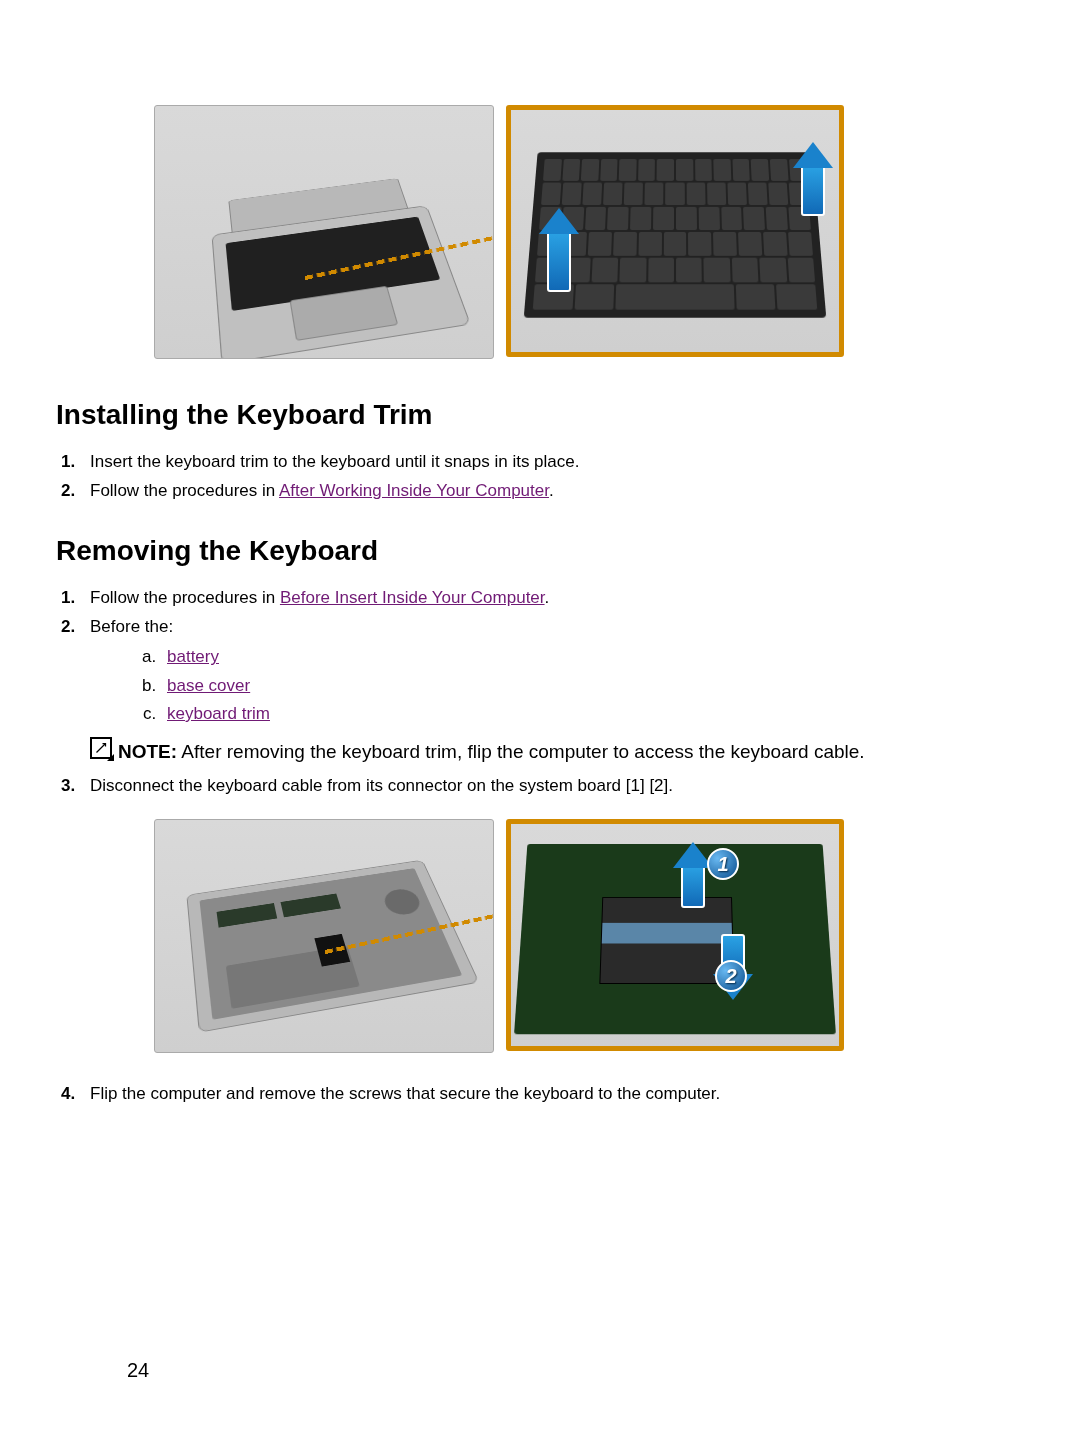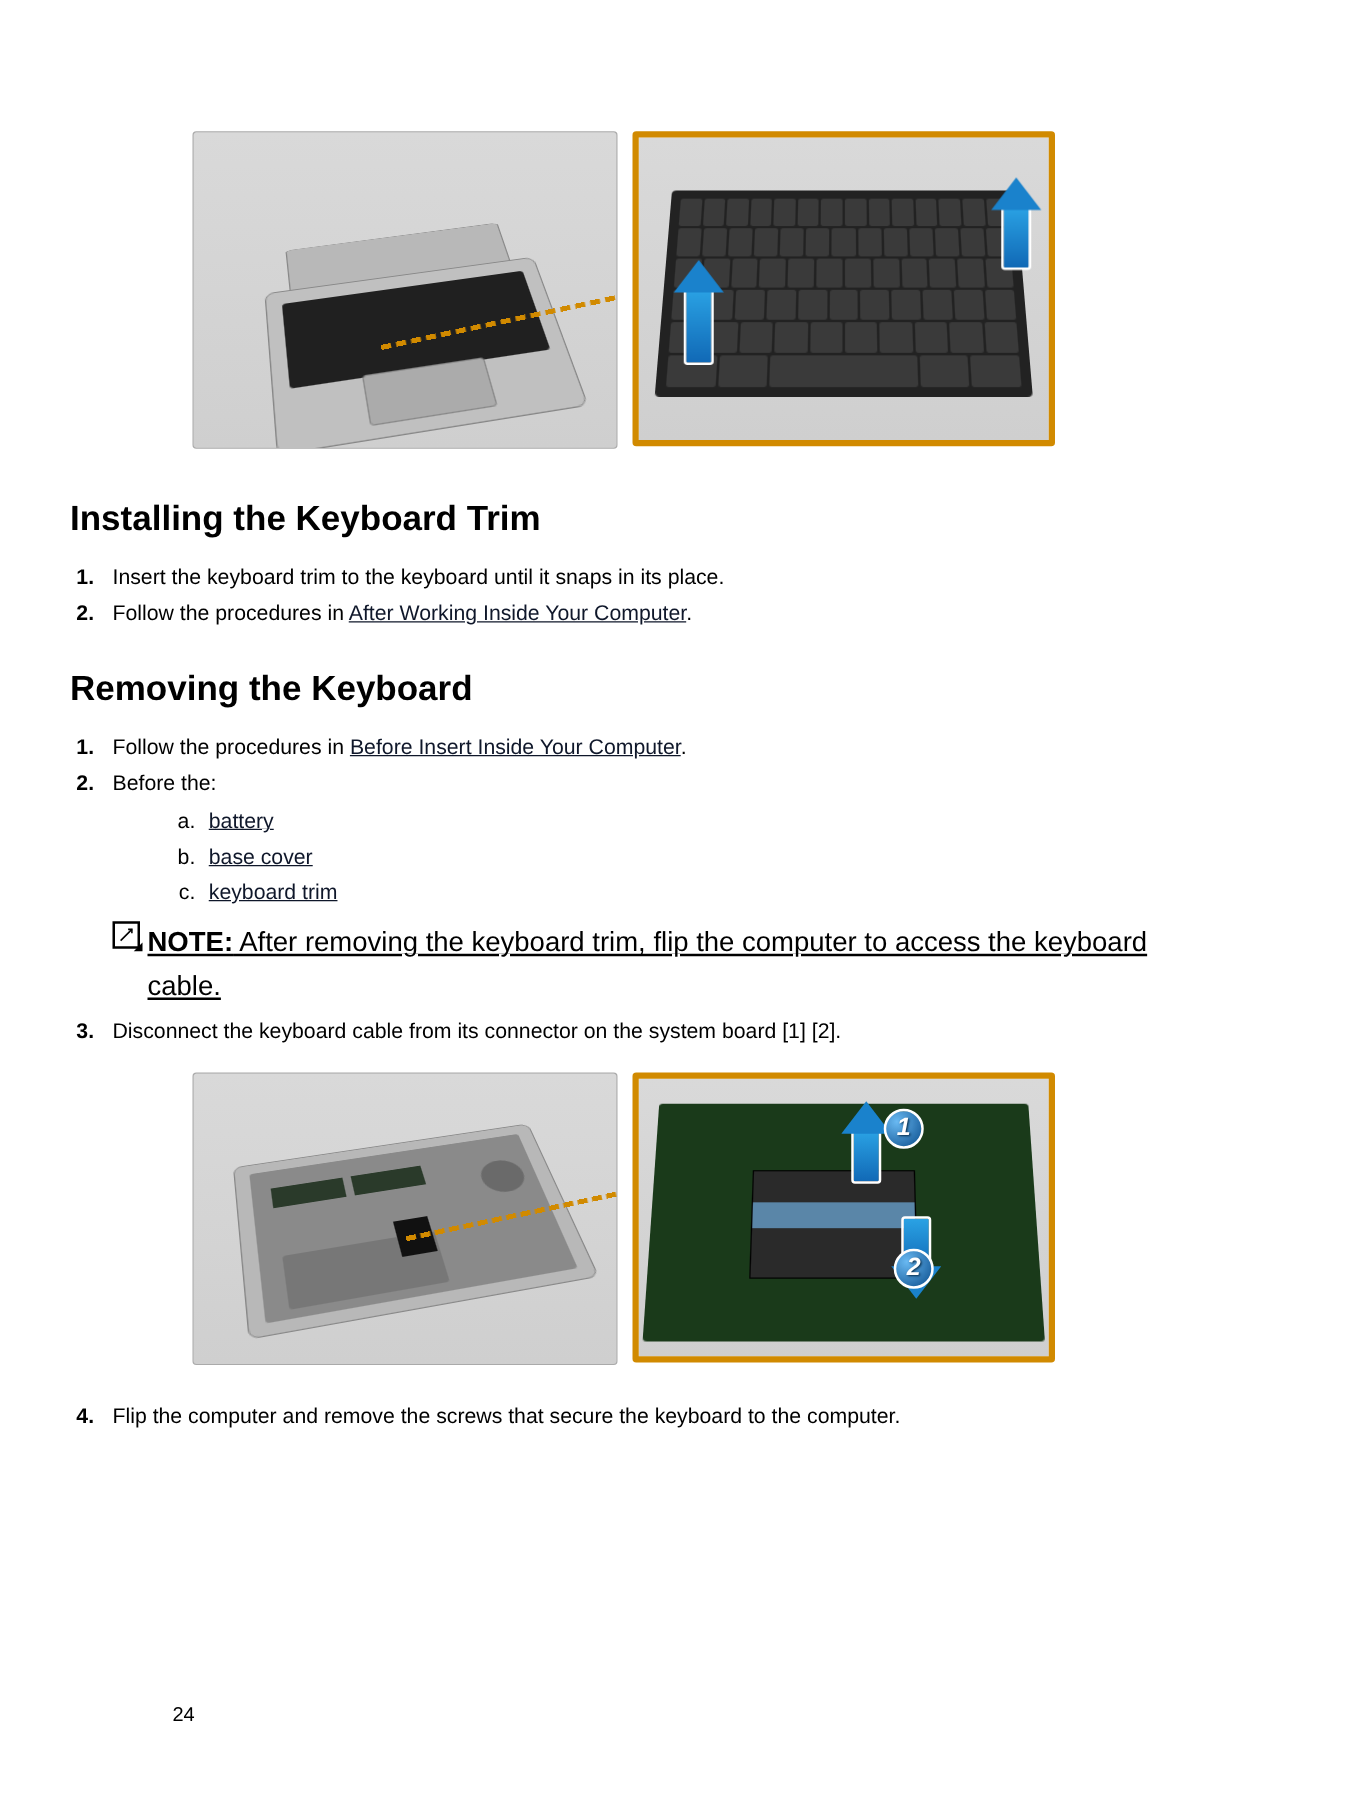--- a/index.html
+++ b/index.html
@@ -49,21 +49,21 @@
     }
     ol.sublist > li {
       padding-left: 6px;
       margin-bottom: 2px;
       margin-left: 45px;
     }
     ol.sublist > li::marker {
       font-weight: normal;
     }
     a {
-      color: #0f172a;
+      color: #701a75;
       text-decoration: underline;
     }
     .note-block {
       display: flex;
       align-items: flex-start;
       margin: 10px 0 6px 0;
     }
     .note-icon-wrap {
       position: relative;
       width: 22px;
@@ -87,31 +87,30 @@
       border: 2px solid #000;
       display: flex;
       align-items: center;
       justify-content: center;
     }
     .note-icon svg {
       width: 12px;
       height: 12px;
     }
     .note-text {
-      font-size: 22px;
-      text-decoration: underline;
+      font-size: 19px;
     }
     .note-label {
       font-weight: bold;
     }
     .pg {
       position: absolute;
       bottom: 52px;
-      left: 138px;
-      font-size: 16px;
+      left: 127px;
+      font-size: 20px;
     }
     
     .fig-frame {
       display: flex;
       justify-content: center;
       gap: 12px;
     }
     .panel {
       border: 1px solid #aaa;
       border-radius: 3px;

